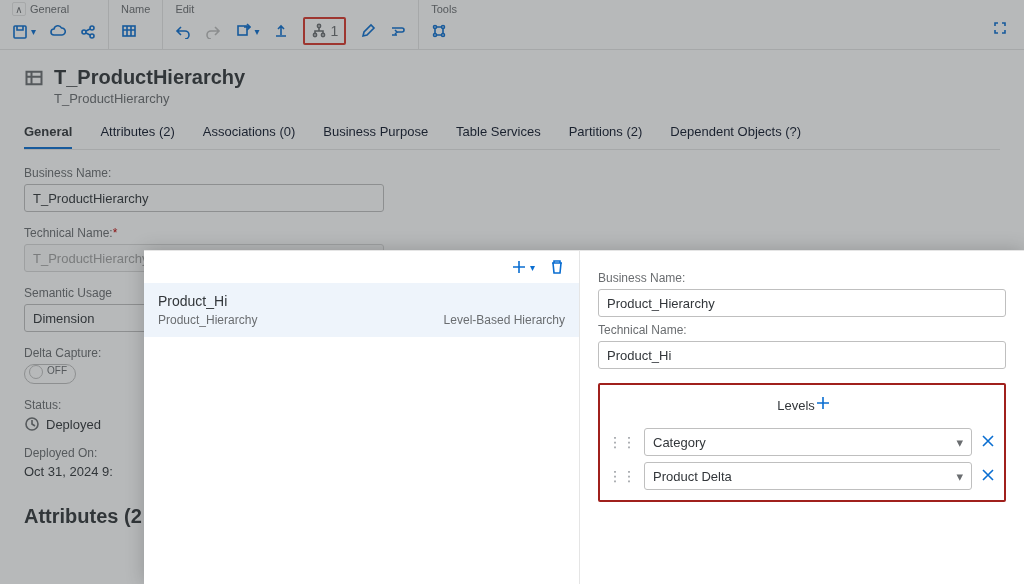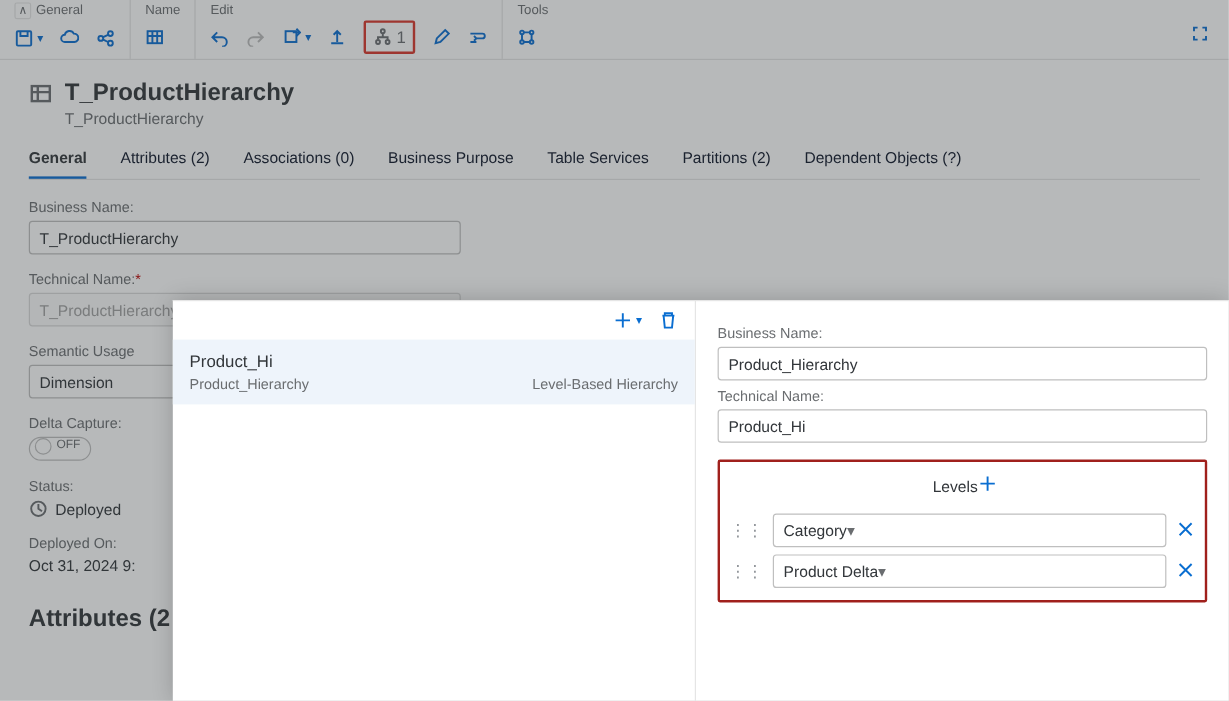--- a/index.html
+++ b/index.html
@@ -223,21 +223,21 @@
   }
   .plus-icon { color: #0a6ed1; font-size:18px; cursor:pointer;}
   .level-row {
     display:flex; align-items:center; gap:8px;
     margin-top:6px;
   }
   .handle { color:#91959a; font-size:14px; cursor:grab;}
   .level-select {
     flex:1;
     height:28px; border:1px solid #bfbfbf; border-radius:3px;
-    display:flex; align-items:center; 
+    display:flex; align-items:center; justify-content:space-between;
     padding:0 8px; font-size:13px; color:#32363a;
     background:#fff;
   }
   .x-icon { color:#0a6ed1; font-size:14px; cursor:pointer;}
   
   svg { width:16px; height:16px; stroke:currentColor; fill:none; stroke-width:1.6;}
 </style>
 </head>
 <body>
 

